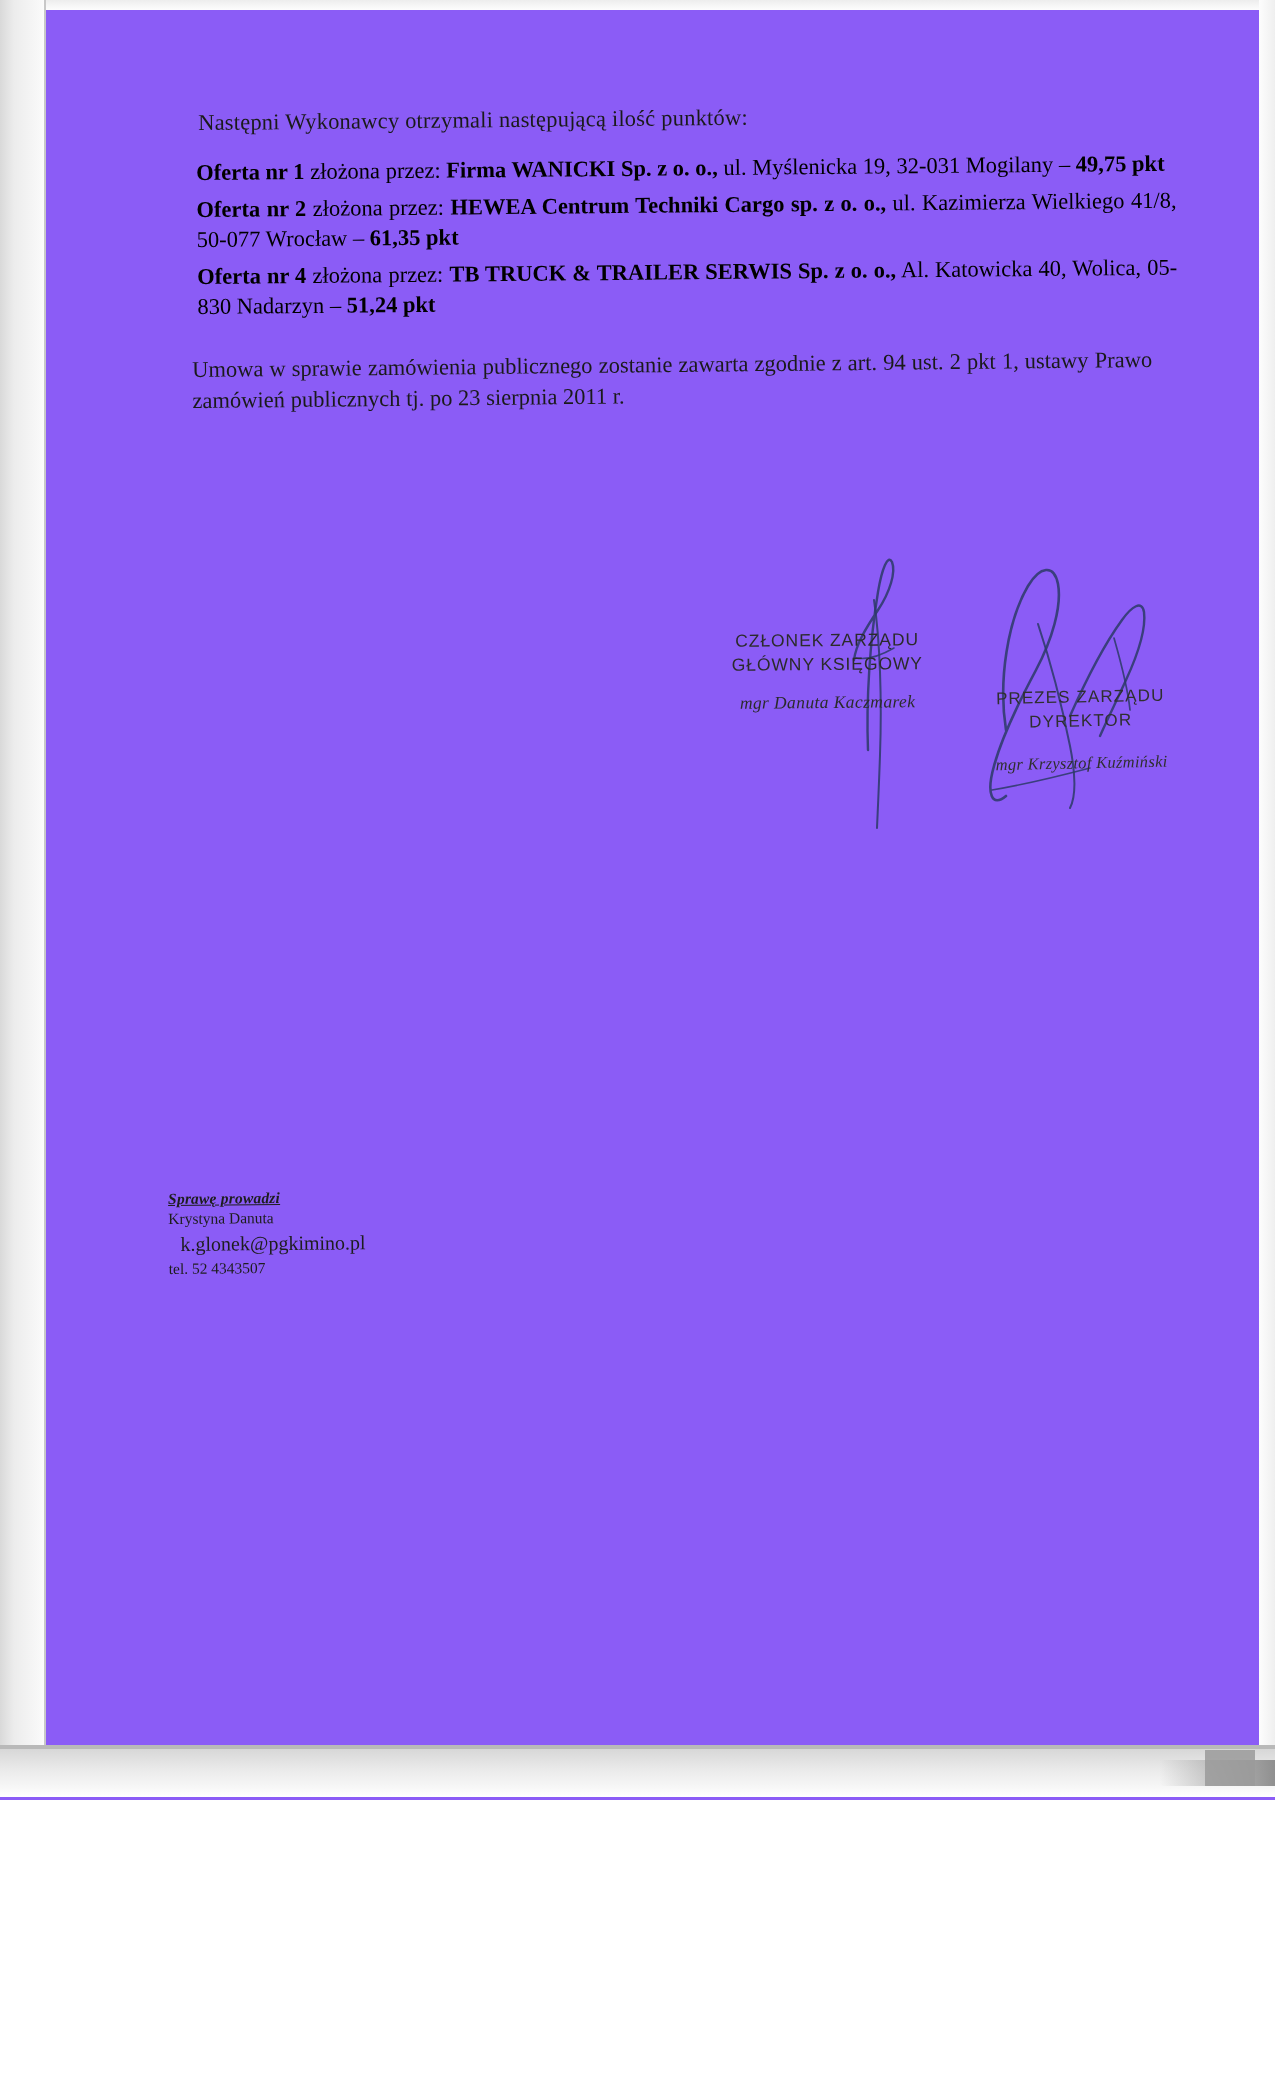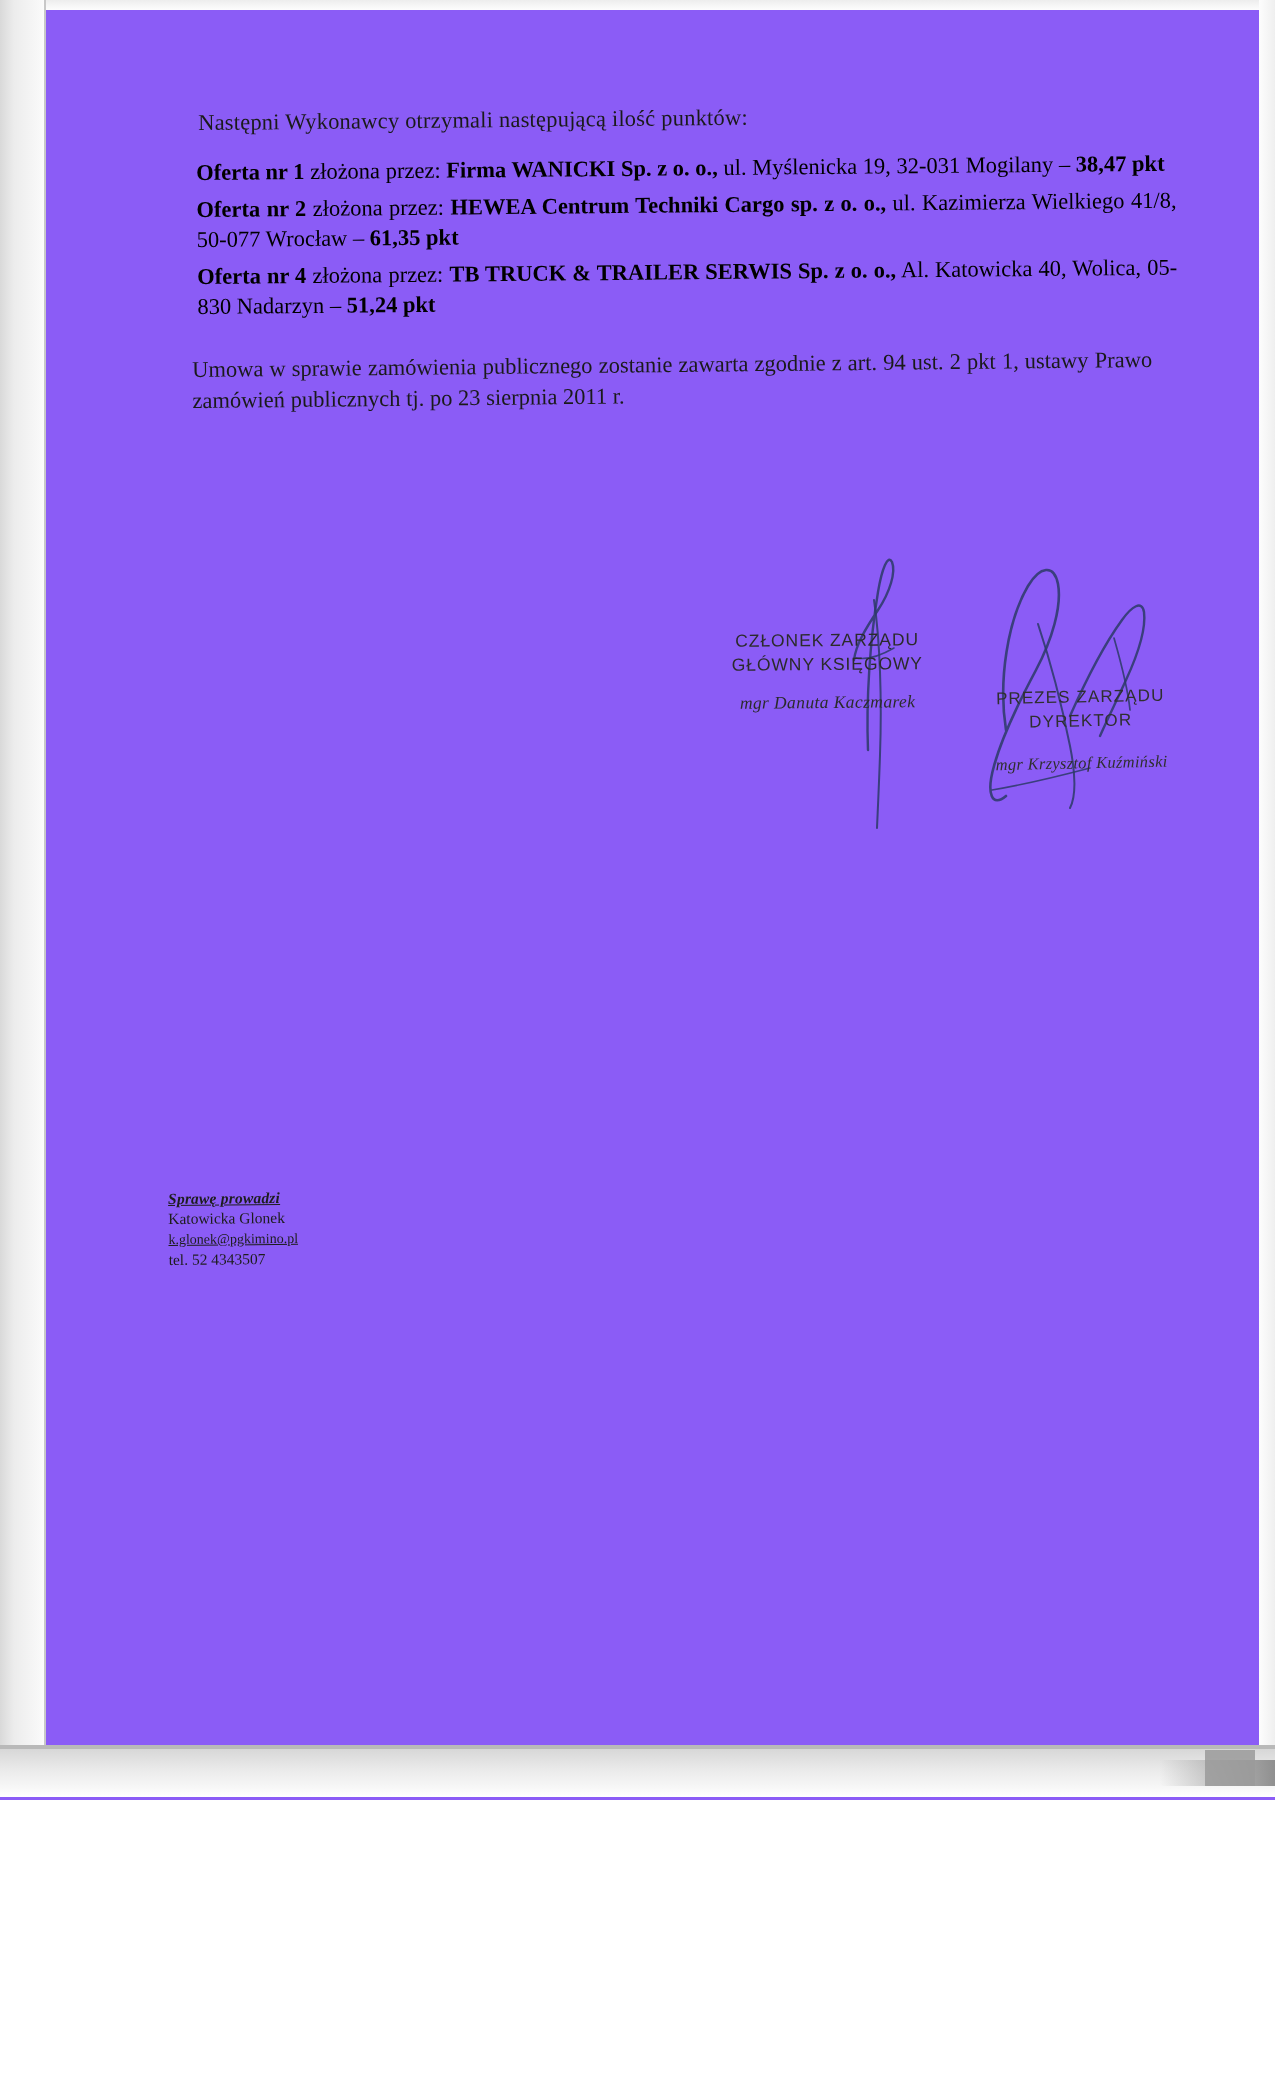--- a/index.html
+++ b/index.html
@@ -219,44 +219,44 @@
     font-style: italic;
     font-size: 15.5px;
     text-decoration: underline;
     letter-spacing: .2px;
   }
   .footer .line {
     font-size: 15.5px;
     line-height: 1.4;
   }
   .footer .mail {
-    font-size: 14px;
+    font-size: 20px;
     line-height: 1.4;
-    text-decoration: underline;
+    margin-left: 12px;
   }
 </style>
 </head>
 <body>
 
 <div class="scan-page">
   <div class="scan-left-shadow"></div>
   <div class="scan-left-edge"></div>
   <div class="scan-top-fade"></div>
   <div class="scan-right-fade"></div>
 
   <div class="doc-text intro-line">Następni Wykonawcy otrzymali następującą ilość punktów:</div>
 
   <div class="offers">
     <div class="offer">
       <span class="lead">Oferta nr 1</span>
       <span>złożona przez:</span>
       <span class="firm">Firma WANICKI Sp. z o. o.,</span>
       <span>ul. Myślenicka 19, 32-031 Mogilany</span>
       <span>–</span>
-      <span class="pts">38,47 pkt</span>
+      <span class="pts">49,75 pkt</span>
     </div>
     <div class="offer o2">
       <span class="lead">Oferta nr 2</span>
       <span>złożona przez:</span>
       <span class="firm">HEWEA Centrum Techniki Cargo sp. z o. o.,</span>
       <span>ul. Kazimierza Wielkiego 41/8, 50-077 Wrocław</span>
       <span>–</span>
       <span class="pts">61,35 pkt</span>
     </div>
     <div class="offer o2">
@@ -293,21 +293,21 @@
   </div>
 
   <div class="sig-right">
     <div class="role">PREZES ZARZĄDU</div>
     <div class="role spaced">DYREKTOR</div>
     <div class="name">mgr Krzysztof Kuźmiński</div>
   </div>
 
   <div class="footer">
     <div class="head">Sprawę prowadzi</div>
-    <div class="line">Katowicka Glonek</div>
+    <div class="line">Krystyna Danuta</div>
     <div class="mail">k.glonek@pgkimino.pl</div>
     <div class="line">tel. 52 4343507</div>
   </div>
 
   <div class="scan-bottom-edge"></div>
   <div class="scan-bottom-shadow"></div>
   <div class="scan-bottom-dark2"></div>
   <div class="scan-bottom-dark"></div>
 </div>
 

